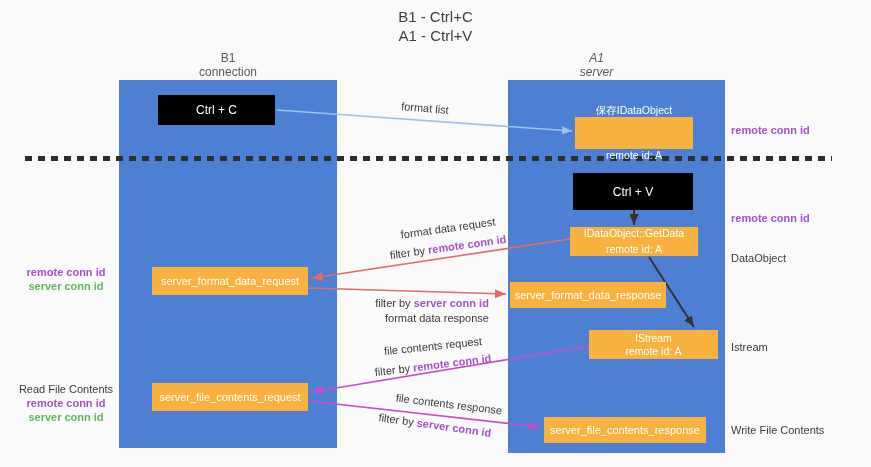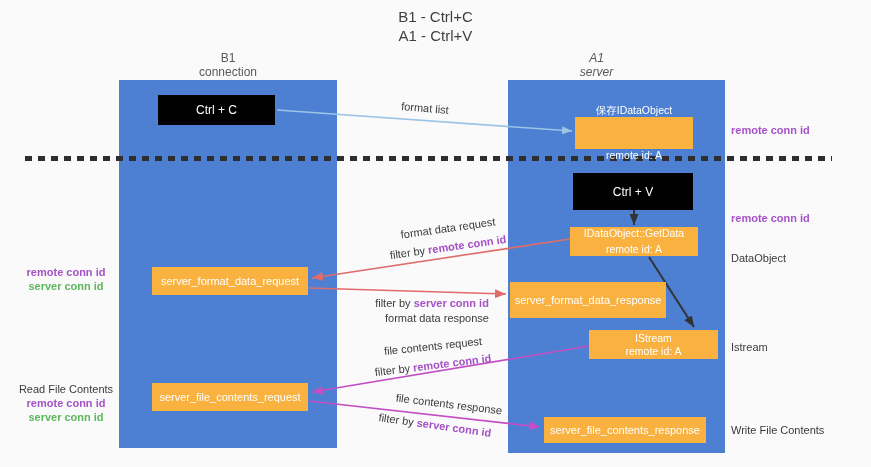--- a/index.html
+++ b/index.html
@@ -92,21 +92,21 @@
 
   <div class="box orange two-line" style="left:570px; top:227px; width:128px; height:29px;justify-content:space-between;">
     <span>IDataObject::GetData</span>
     <span>remote id: A</span>
   </div>
 
   <div class="box orange" style="left:152px; top:267px; width:156px; height:28px;">
     <span>server_format_data_request</span>
   </div>
 
-  <div class="box orange" style="left:510px; top:282px; width:156px; height:36px;">
+  <div class="box orange" style="left:510px; top:282px; width:156px; height:26px;">
     <span>server_format_data_response</span>
   </div>
 
   <div class="box orange two-line" style="left:589px; top:330px; width:129px; height:29px;">
     <span>IStream</span>
     <span>remote id: A</span>
   </div>
 
   <div class="box orange" style="left:152px; top:383px; width:156px; height:28px;">
     <span>server_file_contents_request</span>

